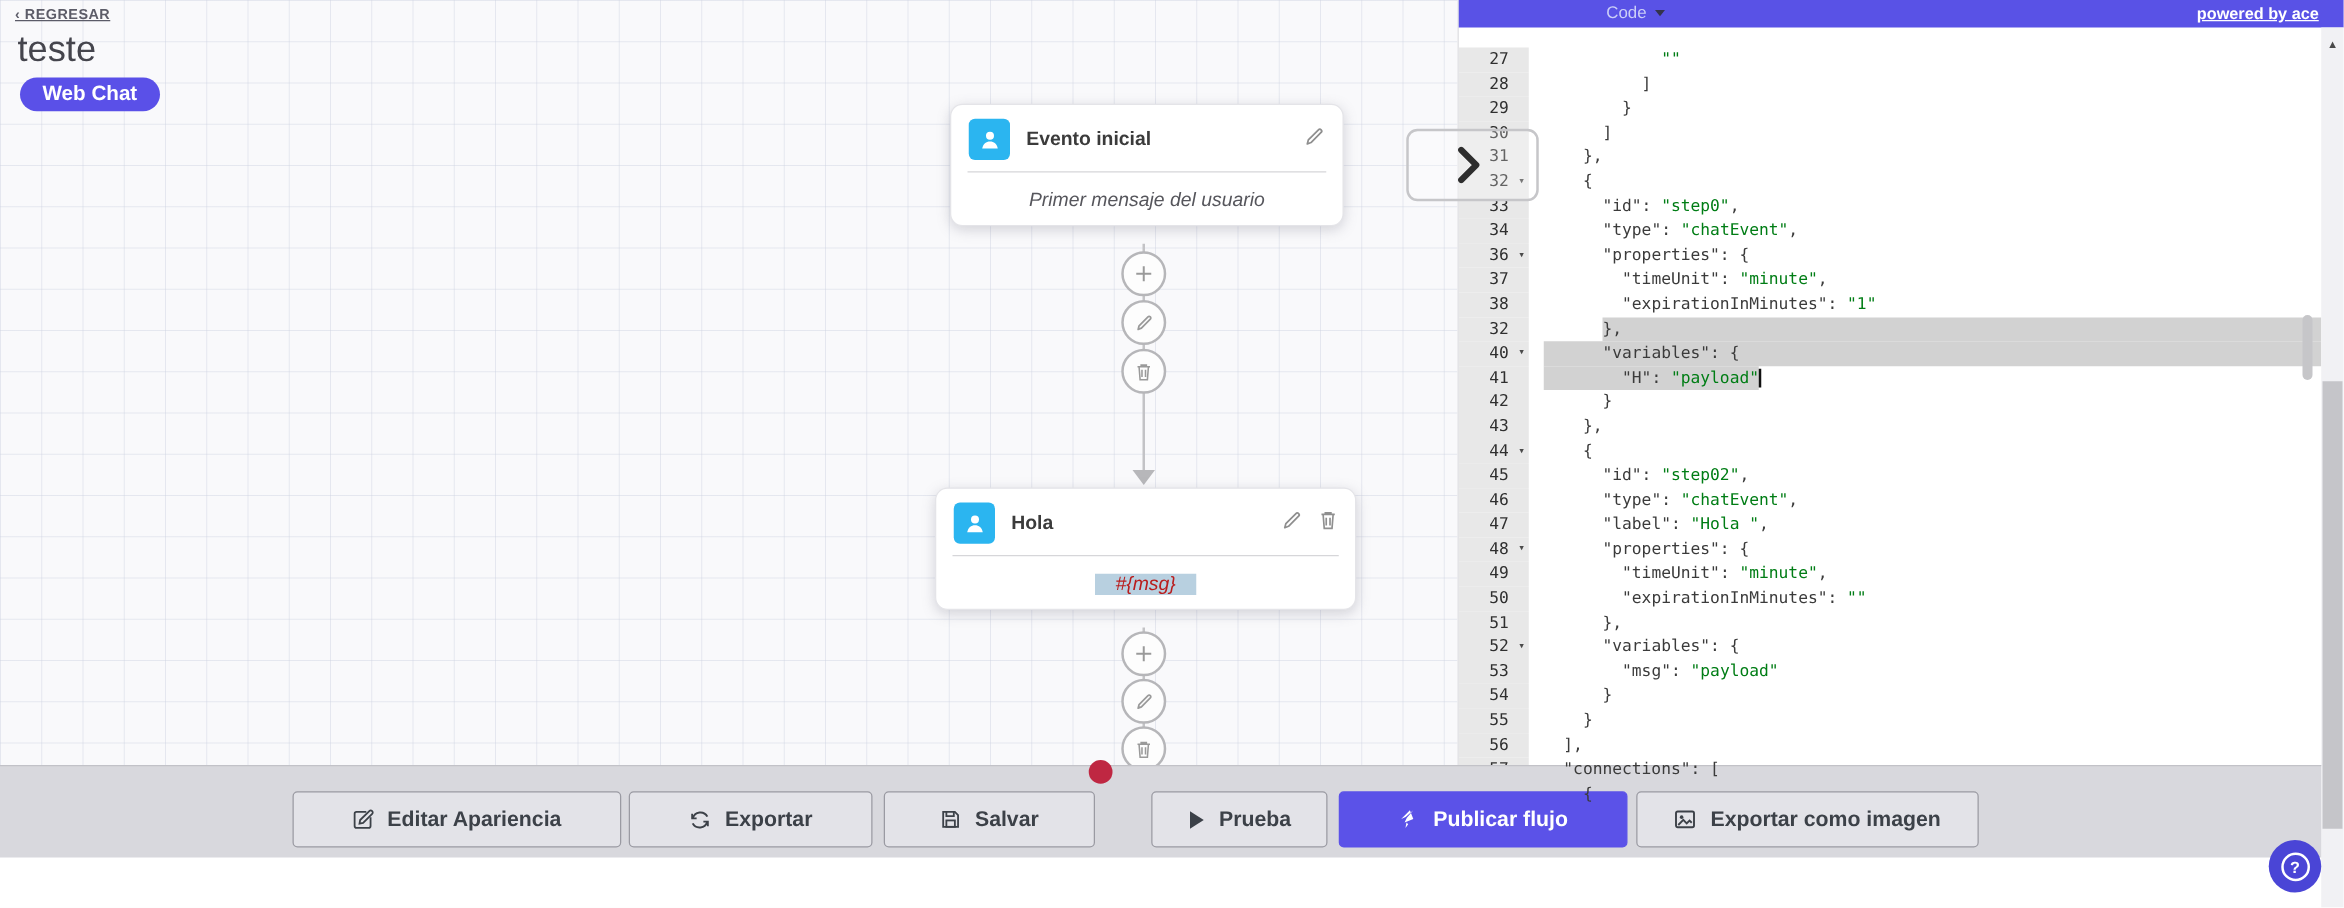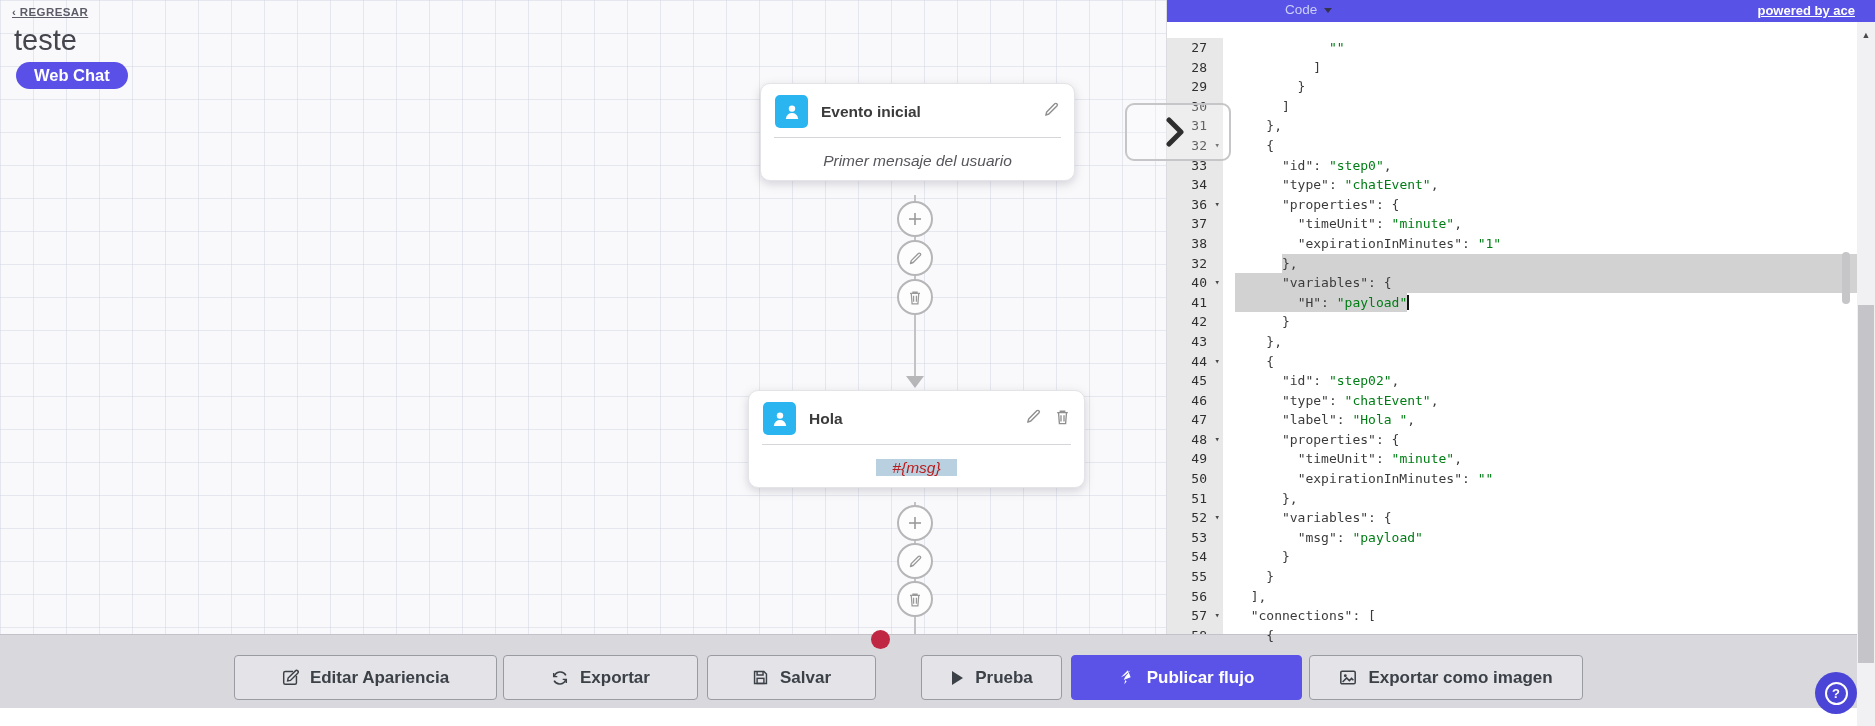--- a/index.html
+++ b/index.html
@@ -68,21 +68,21 @@
     border:2px solid #c6c6c9;background:rgba(255,255,255,.25);box-sizing:border-box;
     display:flex;align-items:center;cursor:pointer;z-index:5;}
   .expand-box svg{margin-left:38px;}
 
   
   .page-scrollbar{position:absolute;left:1857px;top:22px;width:18px;height:704px;background:#f1f1f4;}
   .sb-arrow{position:absolute;left:0;top:8px;width:18px;text-align:center;font-size:9px;color:#4a4a4a;}
   .sb-thumb{position:absolute;left:1px;top:283px;width:16px;height:358px;background:#c5c5c9;}
 
   
-  .toolbar{position:absolute;left:0;top:634px;width:1857px;height:74px;background:#d8d8dd;
+  .toolbar{position:absolute;left:0;top:612px;width:1857px;height:74px;background:#d8d8dd;
     border-top:1px solid #c2c2c8;box-sizing:border-box;}
   .tb-btn{position:absolute;top:20px;height:45px;border:1px solid #9a9aa2;border-radius:4px;
     background:#e3e3e8;color:#3c4148;font-family:"Liberation Sans",sans-serif;
     font-size:17px;font-weight:600;display:flex;align-items:center;justify-content:center;
     gap:11px;cursor:pointer;box-sizing:border-box;}
   .tb-btn.primary{background:#5b52e8;border-color:#5b52e8;color:#fff;}
   .red-dot{position:absolute;left:871px;top:-5px;width:19px;height:19px;border-radius:50%;
     background:#bf2742;z-index:3;}
 
   .help-button{position:absolute;left:1815px;top:672px;width:42px;height:42px;border-radius:50%;

